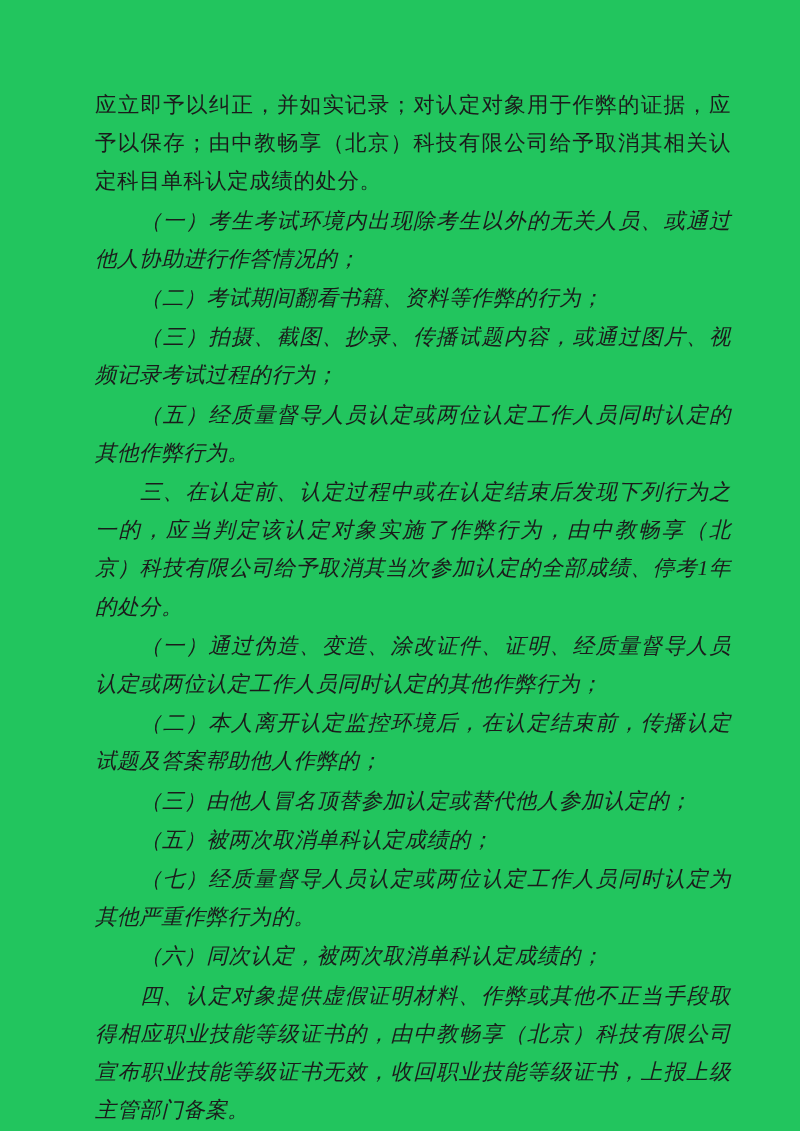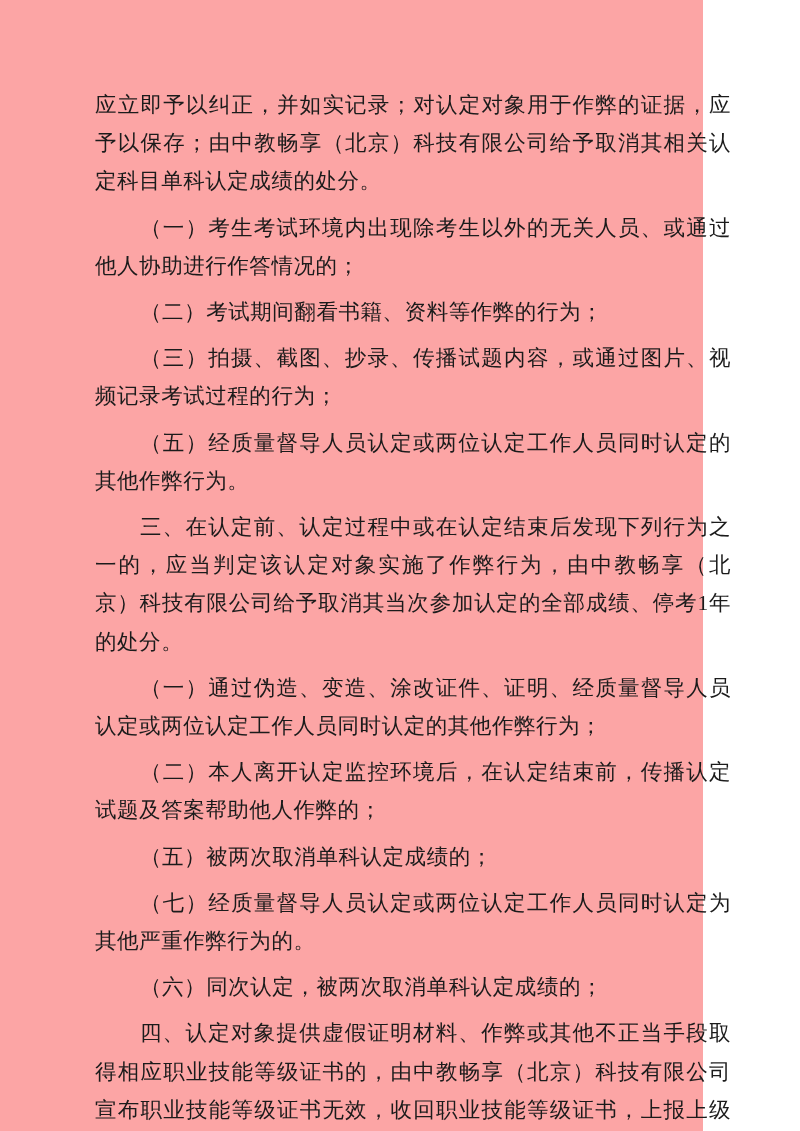--- a/index.html
+++ b/index.html
@@ -14,24 +14,23 @@
     position: relative;
     overflow: hidden;
     font-family: "Liberation Serif", "DejaVu Serif", serif;
     -webkit-font-smoothing: antialiased;
   }
 
   .page {
     position: absolute;
     left: 0;
     top: 0;
-    width: 664px;
+    width: 800px;
     height: 1131px;
-    background: #fca5a5;
-    padding-left: 39px;
+    background: #22c55e;
   }
 
   
   .doc-body {
     position: absolute;
     left: 95px;
     top: 86px;
     width: 636px;
   }
 
@@ -51,21 +50,22 @@
   
   .para.flush {
     text-indent: 0;
   }
   
   .para.indent {
     text-indent: 45px;
   }
 
   .para + .para {
-    margin-top: 8px;
+    margin-top: 1px;
+    font-style: italic;
   }
 </style>
 </head>
 <body>
 
 <div class="page">
   <div class="doc-body">
 
     <p class="para flush">应立即予以纠正，并如实记录；对认定对象用于作弊的证据，应予以保存；由中教畅享（北京）科技有限公司给予取消其相关认定科目单科认定成绩的处分。</p>
 
@@ -77,20 +77,21 @@
 
 
     <p class="para indent">（五）经质量督导人员认定或两位认定工作人员同时认定的其他作弊行为。</p>
 
     <p class="para indent">三、在认定前、认定过程中或在认定结束后发现下列行为之一的，应当判定该认定对象实施了作弊行为，由中教畅享（北京）科技有限公司给予取消其当次参加认定的全部成绩、停考1年的处分。</p>
 
     <p class="para indent">（一）通过伪造、变造、涂改证件、证明、经质量督导人员认定或两位认定工作人员同时认定的其他作弊行为；</p>
 
     <p class="para indent">（二）本人离开认定监控环境后，在认定结束前，传播认定试题及答案帮助他人作弊的；</p>
 
+    <p class="para indent">（三）由他人冒名顶替参加认定或替代他人参加认定的；</p>
 
 
     <p class="para indent">（五）被两次取消单科认定成绩的；</p>
 
     <p class="para indent">（七）经质量督导人员认定或两位认定工作人员同时认定为其他严重作弊行为的。</p>
 
     <p class="para indent">（六）同次认定，被两次取消单科认定成绩的；</p>
 
     <p class="para indent">四、认定对象提供虚假证明材料、作弊或其他不正当手段取得相应职业技能等级证书的，由中教畅享（北京）科技有限公司宣布职业技能等级证书无效，收回职业技能等级证书，上报上级主管部门备案。</p>
 

